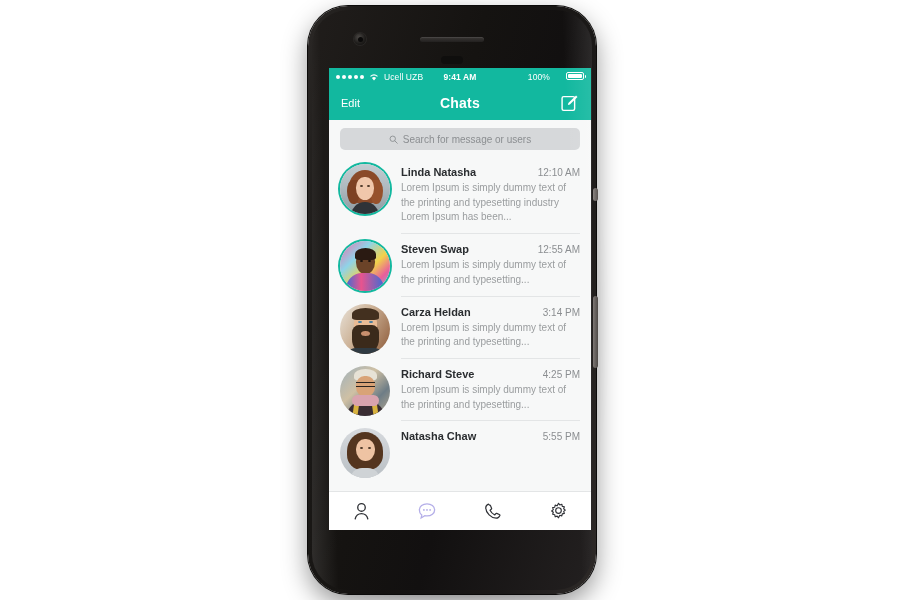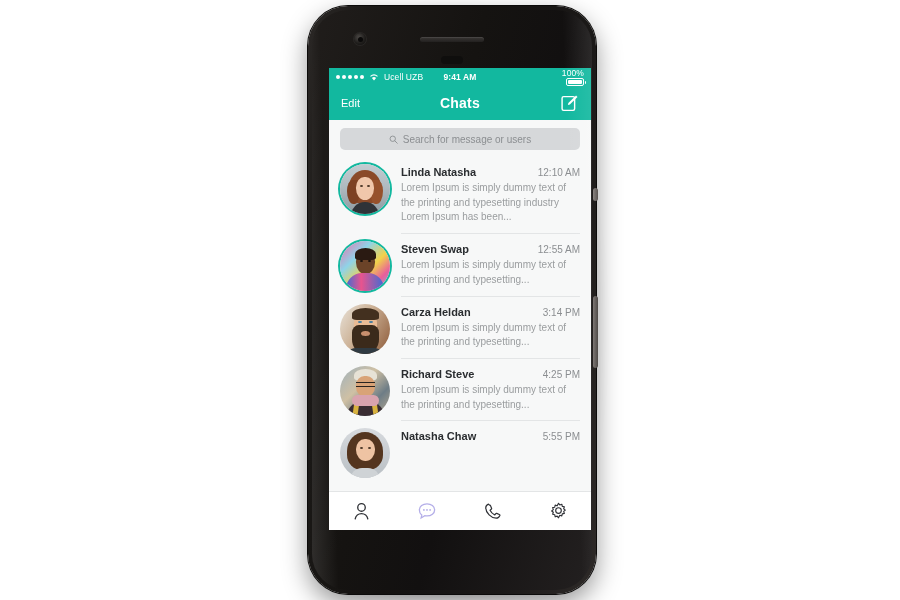--- a/index.html
+++ b/index.html
@@ -74,21 +74,21 @@
   .statusbar{
     height:18px;background:#12b89f;color:#ffffff;
     display:flex;align-items:center;font-size:9px;letter-spacing:.1px;
     padding:0 7px;position:relative;
   }
   .sb-dots{display:flex;gap:2px;align-items:center;}
   .sb-dots i{width:4px;height:4px;border-radius:50%;background:#fff;display:block;}
   .sb-wifi{margin-left:5px;display:flex;align-items:flex-end;}
   .sb-carrier{margin-left:5px;font-size:8.5px;}
   .sb-time{position:absolute;left:0;right:0;text-align:center;font-size:8.5px;font-weight:bold;}
-  .sb-right{margin-left:auto;display:flex;align-items:flex-end;gap:0;z-index:2;flex-direction:column;}
+  .sb-right{margin-left:auto;display:flex;align-items:flex-start;gap:16px;z-index:2;}
   .sb-batt-text{font-size:8.5px;}
   .batt{
     width:18px;height:8px;border:1px solid #ffffff;border-radius:2px;position:relative;
     box-sizing:border-box;padding:1px;
   }
   .batt::after{content:"";position:absolute;right:-3px;top:2.2px;width:1.5px;height:3px;background:#fff;border-radius:0 1px 1px 0;}
   .batt i{display:block;height:100%;background:#fff;border-radius:1px;}
 
   
   .navbar{

